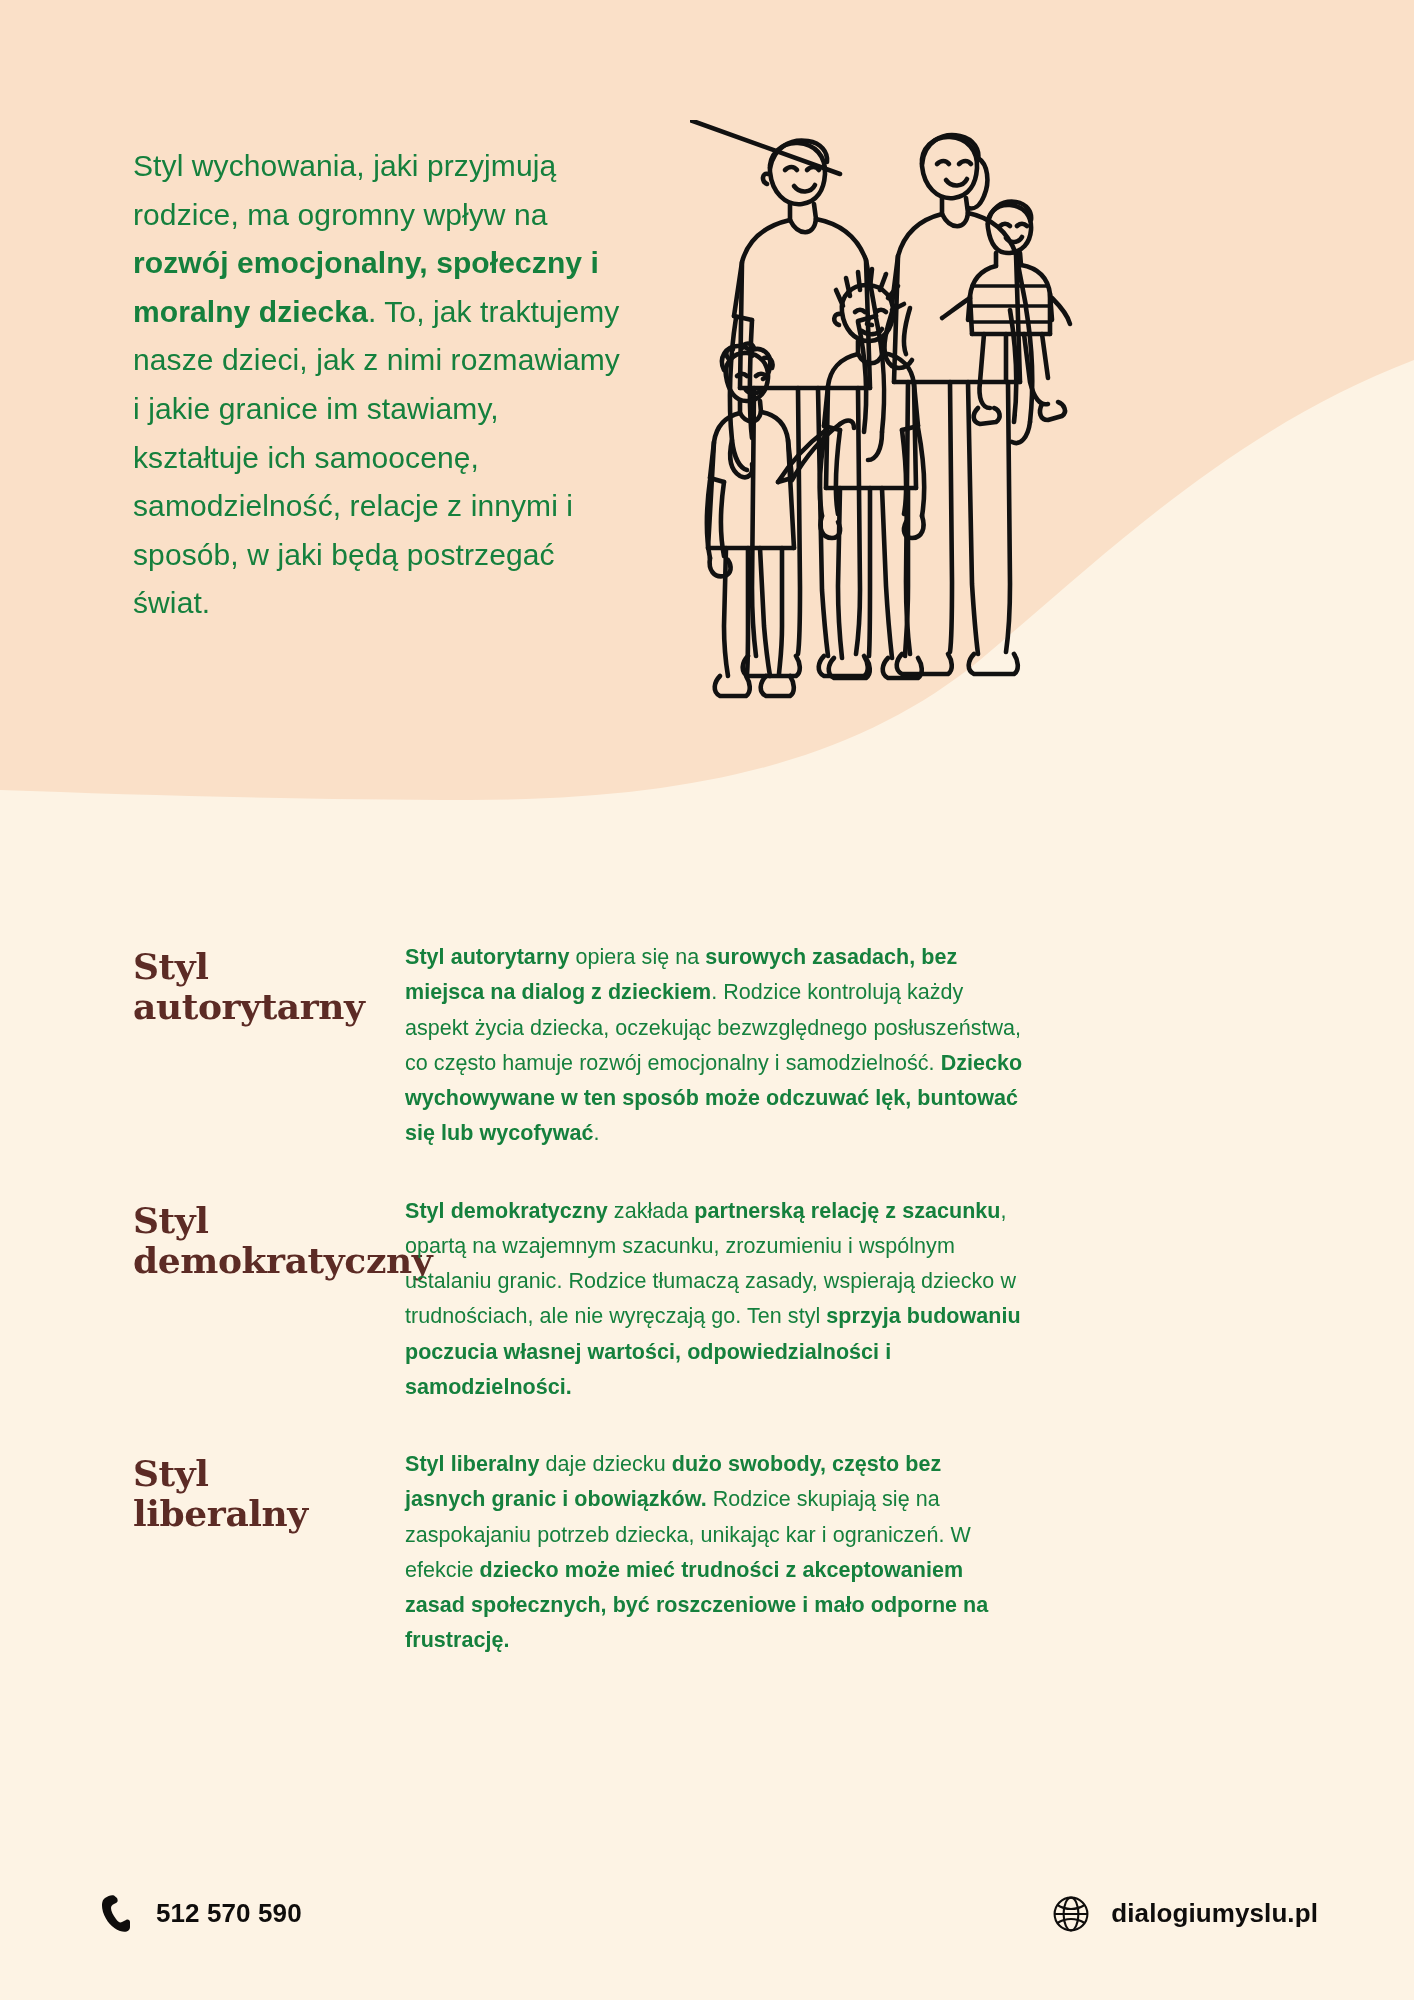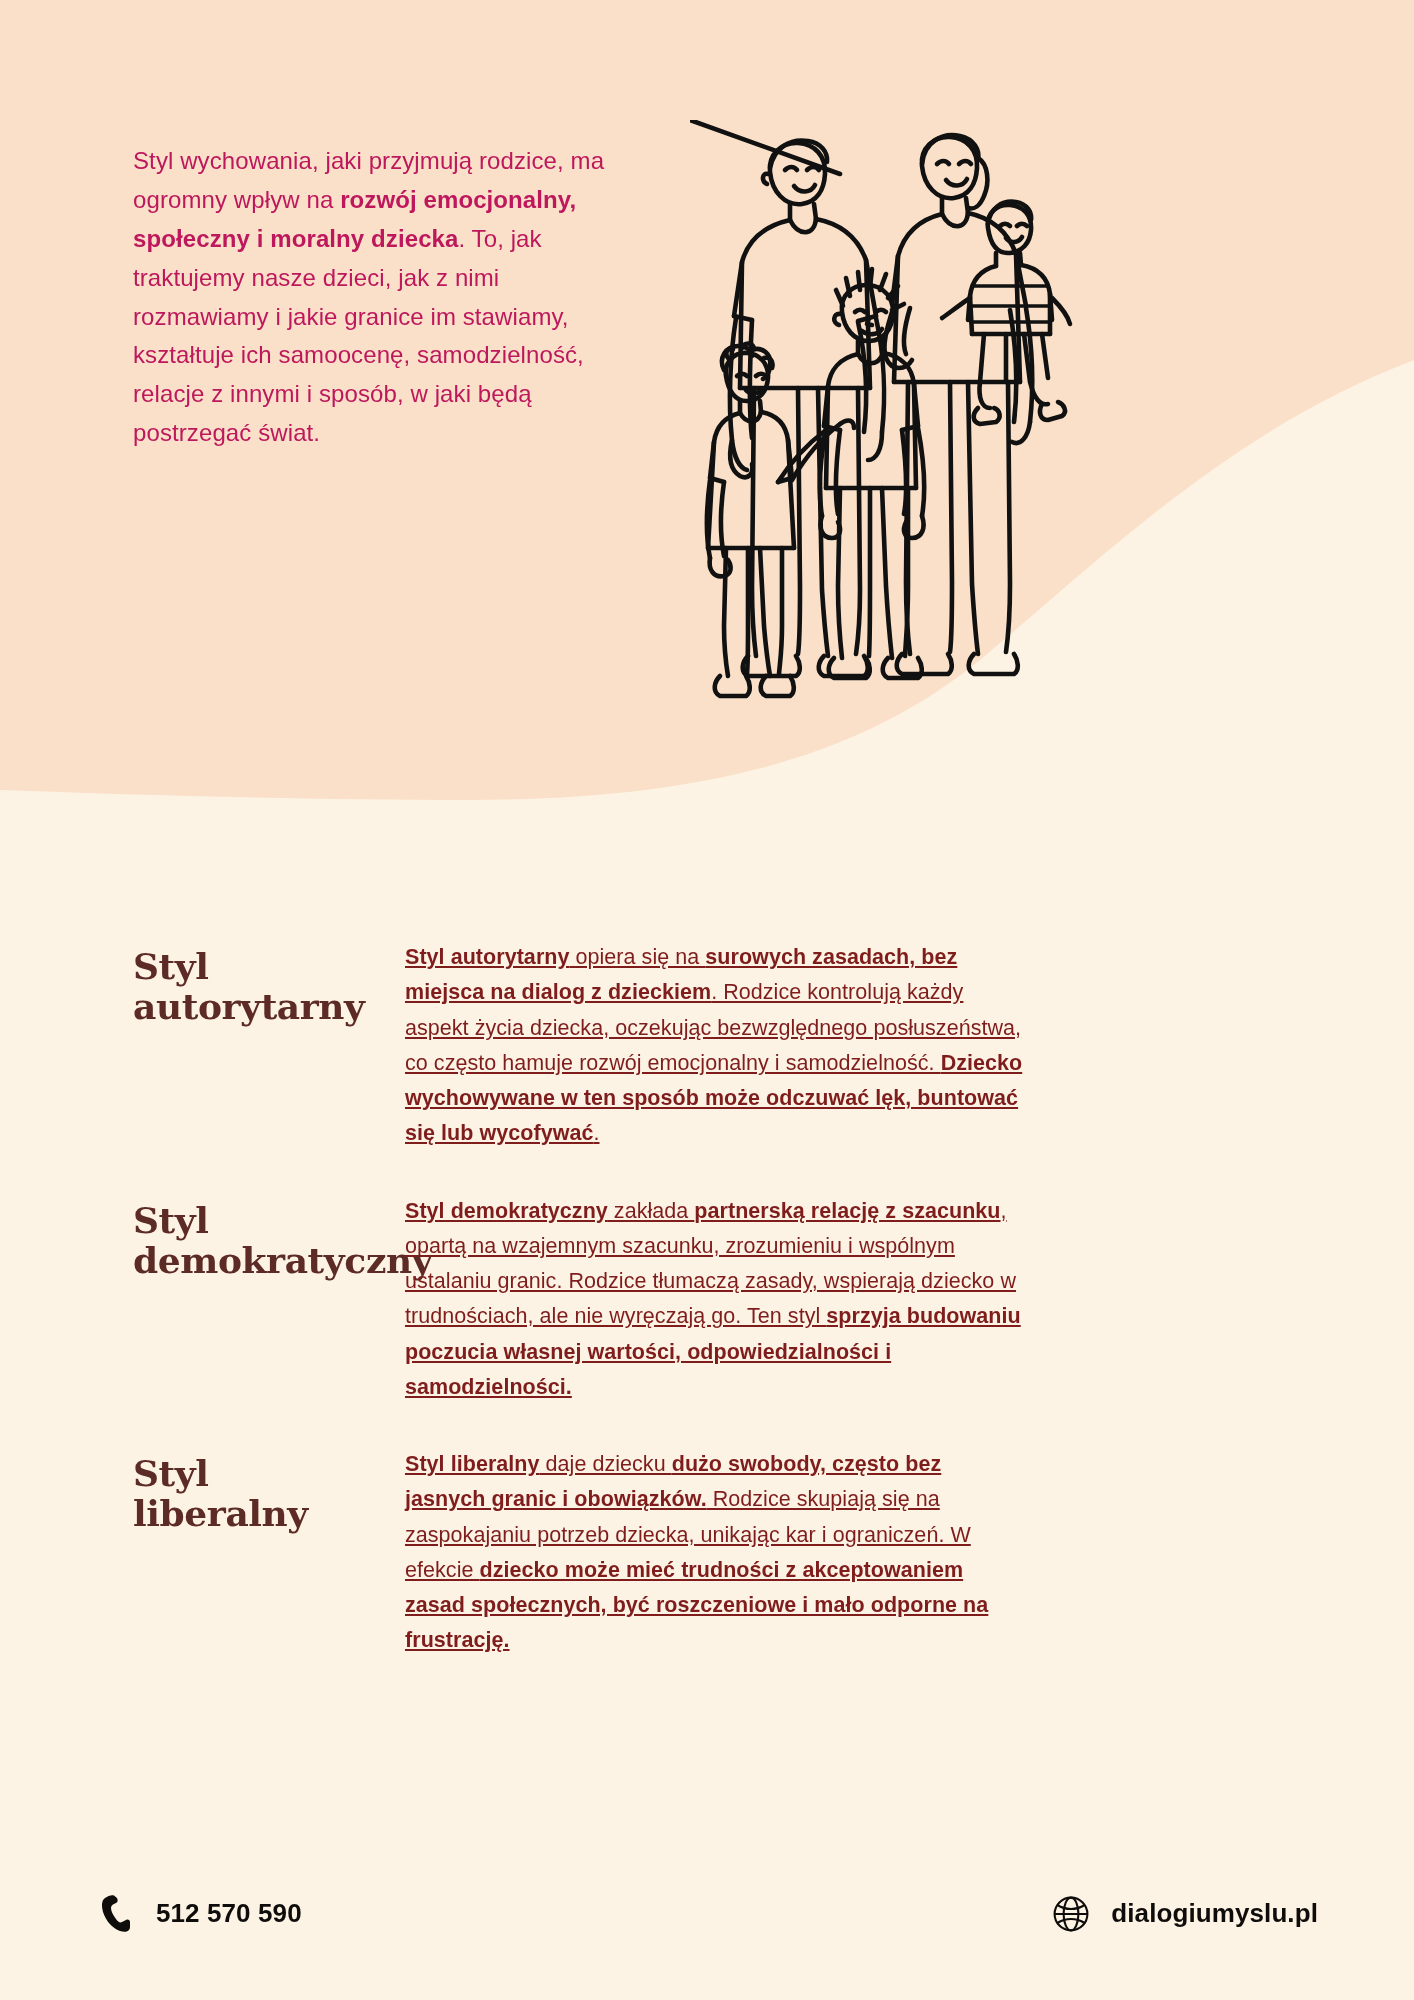--- a/index.html
+++ b/index.html
@@ -46,23 +46,23 @@
     font-size: 101px;
     line-height: 0.97;
     letter-spacing: -1.5px;
     color: #5C2B25;
     white-space: pre-line;
   }
 
   .intro {
     margin-top: 34px;
     width: 500px;
-    font-size: 24px;
+    font-size: 30px;
     line-height: 1.62;
-    color: #be185d;
+    color: #15803d;
     letter-spacing: 0.1px;
   }
   .intro b { font-weight: 700; }
 
   
   .illustration {
     position: absolute;
     left: 690px;
     top: 120px;
     width: 420px;
@@ -97,23 +97,22 @@
     color: #5C2B25;
     white-space: pre-line;
     padding-top: 6px;
   }
 
   .section-body {
     flex: 1 1 auto;
     max-width: 620px;
     font-size: 21.5px;
     line-height: 1.64;
-    color: #7f1d1d;
+    color: #15803d;
     letter-spacing: 0.05px;
-    text-decoration: underline;
   }
   .section-body b { font-weight: 700; }
 
   
   .footer {
     position: absolute;
     left: 0;
     bottom: 0;
     width: 1414px;
     padding-bottom: 62px;

